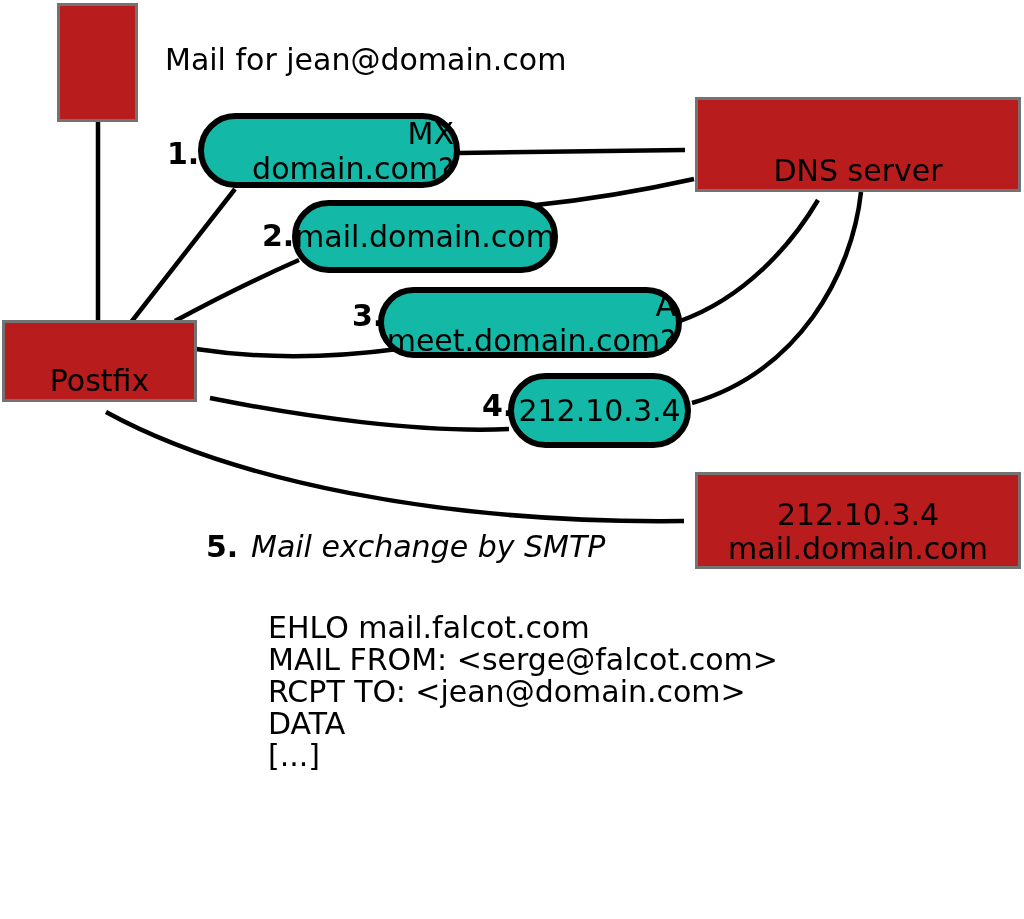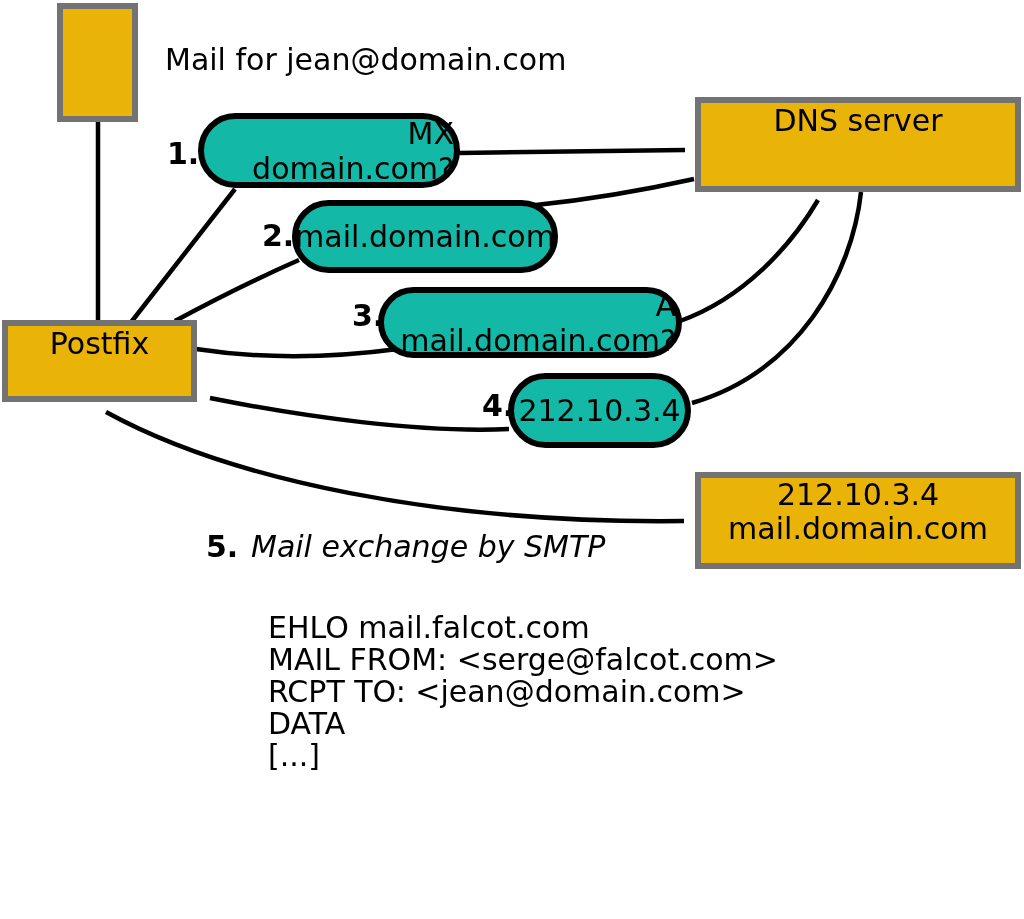--- a/index.html
+++ b/index.html
@@ -23,26 +23,26 @@
     width: 1024px;
     height: 919px;
   }
   .connector-layer path {
     fill: none;
     stroke: #000000;
     stroke-width: 4.5;
   }
   .node {
     position: absolute;
-    background: #eab308;
-    border: 6px solid #737373;
+    background: #b91c1c;
+    border: 3px solid #737373;
     display: flex;
     flex-direction: column;
     align-items: center;
-    justify-content: flex-start;
+    justify-content: flex-end;
     text-align: center;
     font-size: 30px;
     line-height: 36px;
     box-sizing: border-box;
   }
   .pill {
     position: absolute;
     background: #14b8a6;
     border: 6px solid #000000;
     border-radius: 999px;
@@ -121,21 +121,21 @@
     <span>MX domain.com?</span>
   </div>
 
   <div class="step-num" style="left:262px; top:218px;">2.</div>
   <div class="pill" style="left:292px; top:200px; width:266px; height:73px;">
     <span>mail.domain.com</span>
   </div>
 
   <div class="step-num" style="left:352px; top:298px;">3.</div>
   <div class="pill" style="left:378px; top:287px; width:304px; height:71px;">
-    <span>A mail.domain.com?</span>
+    <span>A meet.domain.com?</span>
   </div>
 
   <div class="step-num" style="left:482px; top:388px;">4.</div>
   <div class="pill" style="left:508px; top:373px; width:183px; height:75px;">
     <span>212.10.3.4</span>
   </div>
 
   <div class="step-num" style="left:206px; top:529px;">5.</div>
   <div class="free-label" style="left:251px; top:529px;font-style:italic;">Mail exchange by SMTP</div>
 

